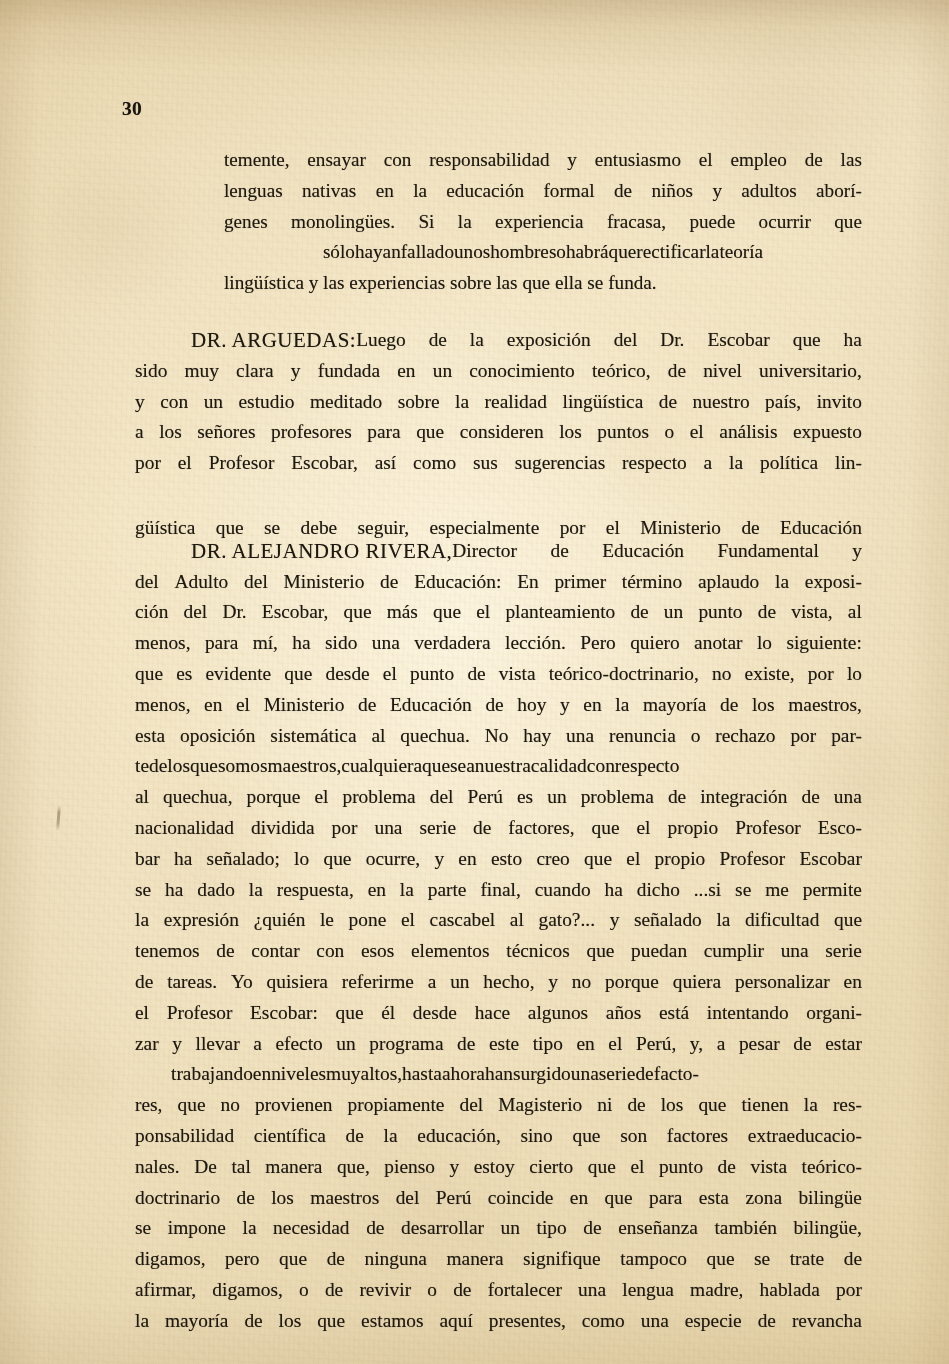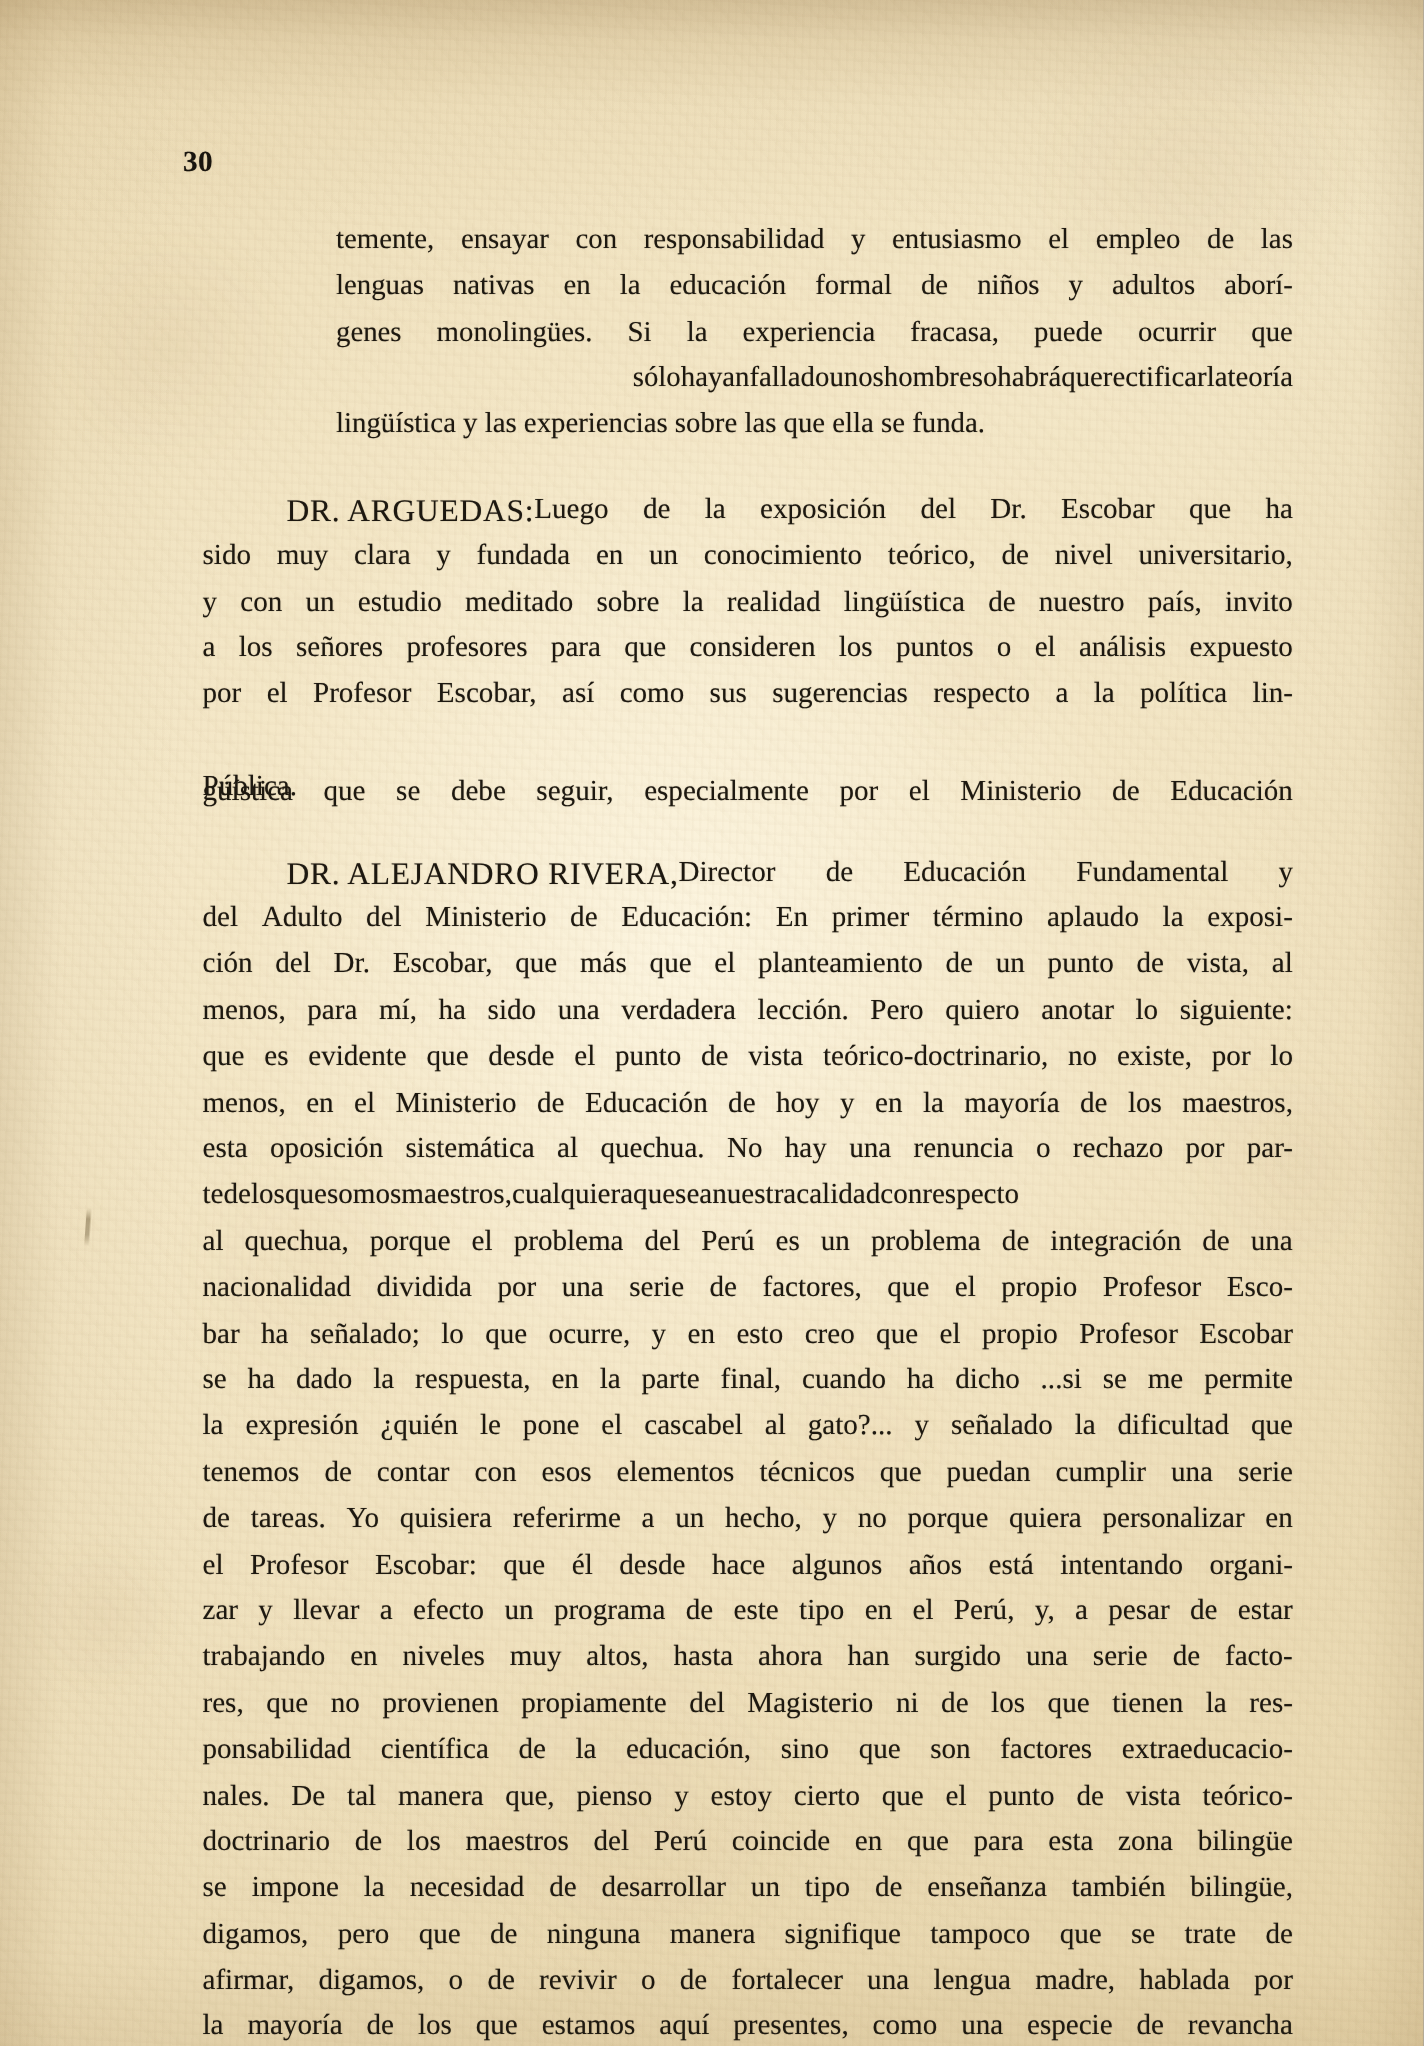--- a/index.html
+++ b/index.html
@@ -171,37 +171,36 @@
   <div class="page-number">30</div>
 
   <div class="margin-mark"></div>
 
   <div class="textblock">
 
     <div class="para block-quote">
       <div class="ln just" style="width: 638px;"><span style="display: flex; justify-content: space-between; flex: 1 1 0%;"><span>temente,</span><span>ensayar</span><span>con</span><span>responsabilidad</span><span>y</span><span>entusiasmo</span><span>el</span><span>empleo</span><span>de</span><span>las</span></span></div>
       <div class="ln just" style="width: 638px;"><span style="display: flex; justify-content: space-between; flex: 1 1 0%;"><span>lenguas</span><span>nativas</span><span>en</span><span>la</span><span>educación</span><span>formal</span><span>de</span><span>niños</span><span>y</span><span>adultos</span><span>aborí-</span></span></div>
       <div class="ln just" style="width: 638px;"><span style="display: flex; justify-content: space-between; flex: 1 1 0%;"><span>genes</span><span>monolingües.</span><span>Si</span><span>la</span><span>experiencia</span><span>fracasa,</span><span>puede</span><span>ocurrir</span><span>que</span></span></div>
-      <div class="ln just" style="width: 638px;"><span style="display: flex; justify-content: flex-end; flex: 1 1 0%;"><span>sólo</span><span>hayan</span><span>fallado</span><span>unos</span><span>hombres</span><span>o</span><span>habrá</span><span>que</span><span>rectificar</span><span>la</span><span>teoría</span></span></div>
+      <div class="ln just" style="width: 638px;"><span style="display: flex; justify-content: center; flex: 1 1 0%;"><span>sólo</span><span>hayan</span><span>fallado</span><span>unos</span><span>hombres</span><span>o</span><span>habrá</span><span>que</span><span>rectificar</span><span>la</span><span>teoría</span></span></div>
       <div class="ln last"><span>lingüística y las experiencias sobre las que ella se funda.</span></div>
     </div>
 
     <div class="gap-para"></div>
 
     <div class="para">
       <div class="ln just" style="width: 727px;">
         <span style="padding-left:56px"><span class="speaker">DR. ARGUEDAS:</span></span>
         <span style="display: flex; justify-content: space-between; flex: 1 1 0%;"><span>Luego</span><span>de</span><span>la</span><span>exposición</span><span>del</span><span>Dr.</span><span>Escobar</span><span>que</span><span>ha</span></span>
       </div>
       <div class="ln just" style="width: 727px;"><span style="display: flex; justify-content: space-between; flex: 1 1 0%;"><span>sido</span><span>muy</span><span>clara</span><span>y</span><span>fundada</span><span>en</span><span>un</span><span>conocimiento</span><span>teórico,</span><span>de</span><span>nivel</span><span>universitario,</span></span></div>
       <div class="ln just" style="width: 727px;"><span style="display: flex; justify-content: space-between; flex: 1 1 0%;"><span>y</span><span>con</span><span>un</span><span>estudio</span><span>meditado</span><span>sobre</span><span>la</span><span>realidad</span><span>lingüística</span><span>de</span><span>nuestro</span><span>país,</span><span>invito</span></span></div>
       <div class="ln just" style="width: 727px;"><span style="display: flex; justify-content: space-between; flex: 1 1 0%;"><span>a</span><span>los</span><span>señores</span><span>profesores</span><span>para</span><span>que</span><span>consideren</span><span>los</span><span>puntos</span><span>o</span><span>el</span><span>análisis</span><span>expuesto</span></span></div>
       <div class="ln just" style="width: 727px;"><span style="display: flex; justify-content: space-between; flex: 1 1 0%;"><span>por</span><span>el</span><span>Profesor</span><span>Escobar,</span><span>así</span><span>como</span><span>sus</span><span>sugerencias</span><span>respecto</span><span>a</span><span>la</span><span>política</span><span>lin-</span></span></div>
       <div class="ln just" style="width: 727px;"><span style="display: flex; justify-content: space-between; flex: 1 1 0%; margin-top: 34px;"><span>güística</span><span>que</span><span>se</span><span>debe</span><span>seguir,</span><span>especialmente</span><span>por</span><span>el</span><span>Ministerio</span><span>de</span><span>Educación</span></span></div>
-      <div class="ln last"><span>Pública.</span></div>
     </div>
 
     <div class="gap-para"></div>
 
     <div class="para">
       <div class="ln just" style="width: 727px;">
         <span style="padding-left:56px"><span class="speaker">DR. ALEJANDRO RIVERA,</span></span>
         <span style="display: flex; justify-content: space-between; flex: 1 1 0%;"><span>Director</span><span>de</span><span>Educación</span><span>Fundamental</span><span>y</span></span>
       </div>
       <div class="ln just" style="width: 727px;"><span style="display: flex; justify-content: space-between; flex: 1 1 0%;"><span>del</span><span>Adulto</span><span>del</span><span>Ministerio</span><span>de</span><span>Educación:</span><span>En</span><span>primer</span><span>término</span><span>aplaudo</span><span>la</span><span>exposi-</span></span></div>
@@ -213,21 +212,21 @@
       <div class="ln just" style="width: 727px;"><span style="display: flex; flex: 1 1 0%;"><span>te</span><span>de</span><span>los</span><span>que</span><span>somos</span><span>maestros,</span><span>cualquiera</span><span>que</span><span>sea</span><span>nuestra</span><span>calidad</span><span>con</span><span>respecto</span></span></div>
       <div class="ln just" style="width: 727px;"><span style="display: flex; justify-content: space-between; flex: 1 1 0%;"><span>al</span><span>quechua,</span><span>porque</span><span>el</span><span>problema</span><span>del</span><span>Perú</span><span>es</span><span>un</span><span>problema</span><span>de</span><span>integración</span><span>de</span><span>una</span></span></div>
       <div class="ln just" style="width: 727px;"><span style="display: flex; justify-content: space-between; flex: 1 1 0%;"><span>nacionalidad</span><span>dividida</span><span>por</span><span>una</span><span>serie</span><span>de</span><span>factores,</span><span>que</span><span>el</span><span>propio</span><span>Profesor</span><span>Esco-</span></span></div>
       <div class="ln just" style="width: 727px;"><span style="display: flex; justify-content: space-between; flex: 1 1 0%;"><span>bar</span><span>ha</span><span>señalado;</span><span>lo</span><span>que</span><span>ocurre,</span><span>y</span><span>en</span><span>esto</span><span>creo</span><span>que</span><span>el</span><span>propio</span><span>Profesor</span><span>Escobar</span></span></div>
       <div class="ln just" style="width: 727px;"><span style="display: flex; justify-content: space-between; flex: 1 1 0%;"><span>se</span><span>ha</span><span>dado</span><span>la</span><span>respuesta,</span><span>en</span><span>la</span><span>parte</span><span>final,</span><span>cuando</span><span>ha</span><span>dicho</span><span>...si</span><span>se</span><span>me</span><span>permite</span></span></div>
       <div class="ln just" style="width: 727px;"><span style="display: flex; justify-content: space-between; flex: 1 1 0%;"><span>la</span><span>expresión</span><span>¿quién</span><span>le</span><span>pone</span><span>el</span><span>cascabel</span><span>al</span><span>gato?...</span><span>y</span><span>señalado</span><span>la</span><span>dificultad</span><span>que</span></span></div>
       <div class="ln just" style="width: 727px;"><span style="display: flex; justify-content: space-between; flex: 1 1 0%;"><span>tenemos</span><span>de</span><span>contar</span><span>con</span><span>esos</span><span>elementos</span><span>técnicos</span><span>que</span><span>puedan</span><span>cumplir</span><span>una</span><span>serie</span></span></div>
       <div class="ln just" style="width: 727px;"><span style="display: flex; justify-content: space-between; flex: 1 1 0%;"><span>de</span><span>tareas.</span><span>Yo</span><span>quisiera</span><span>referirme</span><span>a</span><span>un</span><span>hecho,</span><span>y</span><span>no</span><span>porque</span><span>quiera</span><span>personalizar</span><span>en</span></span></div>
       <div class="ln just" style="width: 727px;"><span style="display: flex; justify-content: space-between; flex: 1 1 0%;"><span>el</span><span>Profesor</span><span>Escobar:</span><span>que</span><span>él</span><span>desde</span><span>hace</span><span>algunos</span><span>años</span><span>está</span><span>intentando</span><span>organi-</span></span></div>
       <div class="ln just" style="width: 727px;"><span style="display: flex; justify-content: space-between; flex: 1 1 0%;"><span>zar</span><span>y</span><span>llevar</span><span>a</span><span>efecto</span><span>un</span><span>programa</span><span>de</span><span>este</span><span>tipo</span><span>en</span><span>el</span><span>Perú,</span><span>y,</span><span>a</span><span>pesar</span><span>de</span><span>estar</span></span></div>
-      <div class="ln just" style="width: 727px;"><span style="display: flex; justify-content: space-between; flex: 1 1 0%;"><span>trabajando</span><span>en</span><span>niveles</span><span>muy</span><span>altos,</span><span>hasta</span><span>ahora</span><span>han</span><span>surgido</span><span>una</span><span>serie</span><span>de</span><span>facto-</span></span></div>
+      <div class="ln just" style="width: 727px;"><span style="display: flex; flex: 1 1 0%; margin-left: 36px;"><span>trabajando</span><span>en</span><span>niveles</span><span>muy</span><span>altos,</span><span>hasta</span><span>ahora</span><span>han</span><span>surgido</span><span>una</span><span>serie</span><span>de</span><span>facto-</span></span></div>
       <div class="ln just" style="width: 727px;"><span style="display: flex; justify-content: space-between; flex: 1 1 0%;"><span>res,</span><span>que</span><span>no</span><span>provienen</span><span>propiamente</span><span>del</span><span>Magisterio</span><span>ni</span><span>de</span><span>los</span><span>que</span><span>tienen</span><span>la</span><span>res-</span></span></div>
       <div class="ln just" style="width: 727px;"><span style="display: flex; justify-content: space-between; flex: 1 1 0%;"><span>ponsabilidad</span><span>científica</span><span>de</span><span>la</span><span>educación,</span><span>sino</span><span>que</span><span>son</span><span>factores</span><span>extraeducacio-</span></span></div>
       <div class="ln just" style="width: 727px;"><span style="display: flex; justify-content: space-between; flex: 1 1 0%;"><span>nales.</span><span>De</span><span>tal</span><span>manera</span><span>que,</span><span>pienso</span><span>y</span><span>estoy</span><span>cierto</span><span>que</span><span>el</span><span>punto</span><span>de</span><span>vista</span><span>teórico-</span></span></div>
       <div class="ln just" style="width: 727px;"><span style="display: flex; justify-content: space-between; flex: 1 1 0%;"><span>doctrinario</span><span>de</span><span>los</span><span>maestros</span><span>del</span><span>Perú</span><span>coincide</span><span>en</span><span>que</span><span>para</span><span>esta</span><span>zona</span><span>bilingüe</span></span></div>
       <div class="ln just" style="width: 727px;"><span style="display: flex; justify-content: space-between; flex: 1 1 0%;"><span>se</span><span>impone</span><span>la</span><span>necesidad</span><span>de</span><span>desarrollar</span><span>un</span><span>tipo</span><span>de</span><span>enseñanza</span><span>también</span><span>bilingüe,</span></span></div>
       <div class="ln just" style="width: 727px;"><span style="display: flex; justify-content: space-between; flex: 1 1 0%;"><span>digamos,</span><span>pero</span><span>que</span><span>de</span><span>ninguna</span><span>manera</span><span>signifique</span><span>tampoco</span><span>que</span><span>se</span><span>trate</span><span>de</span></span></div>
       <div class="ln just" style="width: 727px;"><span style="display: flex; justify-content: space-between; flex: 1 1 0%;"><span>afirmar,</span><span>digamos,</span><span>o</span><span>de</span><span>revivir</span><span>o</span><span>de</span><span>fortalecer</span><span>una</span><span>lengua</span><span>madre,</span><span>hablada</span><span>por</span></span></div>
       <div class="ln just" style="width: 727px;"><span style="display: flex; justify-content: space-between; flex: 1 1 0%;"><span>la</span><span>mayoría</span><span>de</span><span>los</span><span>que</span><span>estamos</span><span>aquí</span><span>presentes,</span><span>como</span><span>una</span><span>especie</span><span>de</span><span>revancha</span></span></div>
 
     </div>

